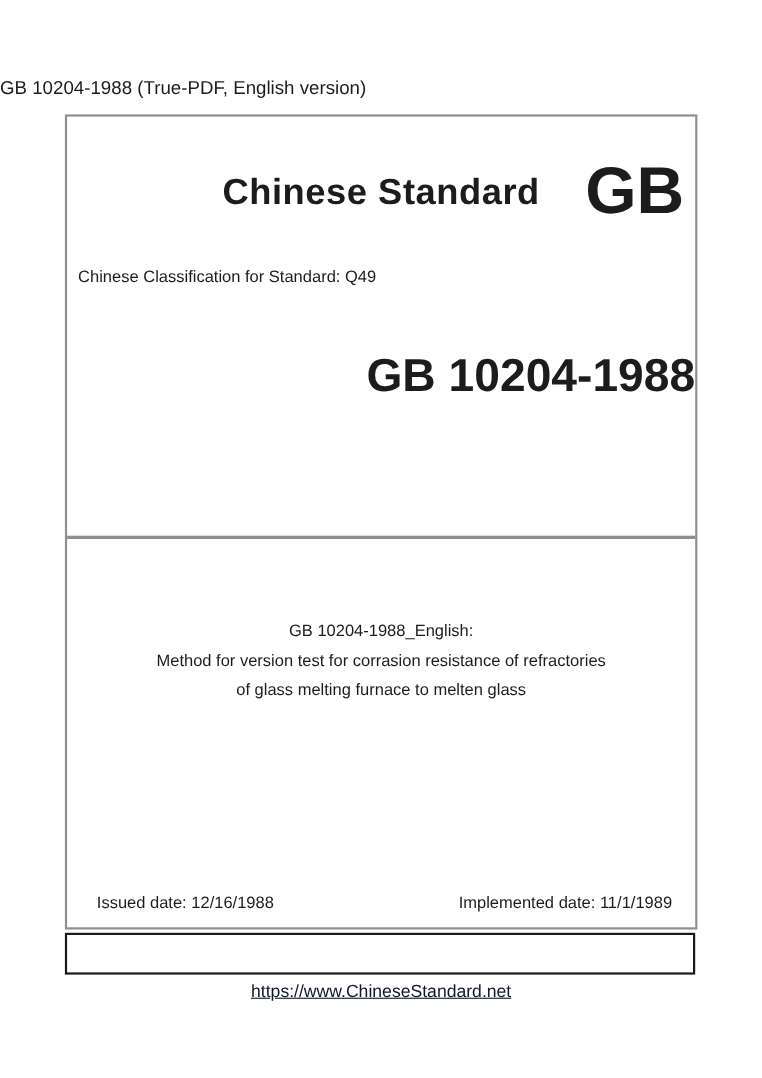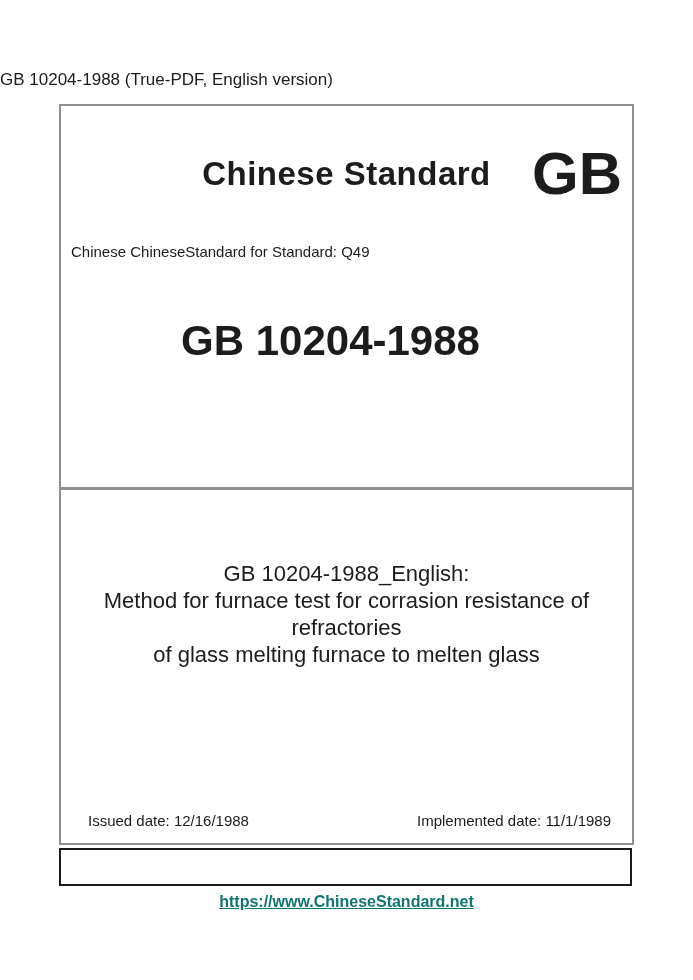--- a/index.html
+++ b/index.html
@@ -61,35 +61,35 @@
     line-height: 30px;
   }
   .classification {
     margin-top: 38px;
     padding-left: 10px;
     font-size: 15px;
     line-height: 20px;
   }
   .standard-number {
     margin-top: 55px;
-    text-align: center;
-    padding-right: 32px;
+    text-align: right;
+    padding-right: 0;
     font-size: 42px;
     line-height: 48px;
     font-weight: bold;
   }
   .bottom-section {
     flex: 1;
     display: flex;
     flex-direction: column;
   }
   .english-block {
     margin-top: 70px;
     text-align: center;
-    font-size: 22px;
+    font-size: 15px;
     line-height: 27px;
   }
   .dates-row {
     margin-top: auto;
     margin-bottom: 12px;
     display: flex;
     justify-content: space-between;
     padding: 0 21px 0 27px;
     font-size: 15px;
     line-height: 20px;
@@ -101,52 +101,51 @@
     border: 2px solid #1a1a1a;
     background: #ffffff;
   }
   .footer-link-wrap {
     position: absolute;
     top: 893px; left: 0; width: 693px;
     text-align: center;
     font-size: 16px;
   }
   .footer-link-wrap a {
-    color: #0f766e;
+    color: #0f172a;
     text-decoration: underline;
     cursor: pointer;
-    font-weight: bold;
   }
 </style>
 </head>
 <body>
 
 <div class="header-text">GB 10204-1988 (True-PDF, English version)</div>
 
 <div class="main-box">
 
   <div class="top-section">
 
     <div class="title-row">
       <div class="brand-title">Chinese Standard</div>
       <div class="brand-logo">GB</div>
     </div>
 
 
-    <div class="classification">Chinese ChineseStandard for Standard: Q49</div>
+    <div class="classification">Chinese Classification for Standard: Q49</div>
 
     <div class="standard-number">GB 10204-1988</div>
 
   </div>
 
   <div class="bottom-section">
 
     <div class="english-block">
       <div>GB 10204-1988_English:</div>
-      <div>Method for furnace test for corrasion resistance of refractories</div>
+      <div>Method for version test for corrasion resistance of refractories</div>
       <div>of glass melting furnace to melten glass</div>
     </div>
 
     <div class="dates-row">
       <div>Issued date: 12/16/1988</div>
       <div>Implemented date: 11/1/1989</div>
     </div>
 
   </div>
 

